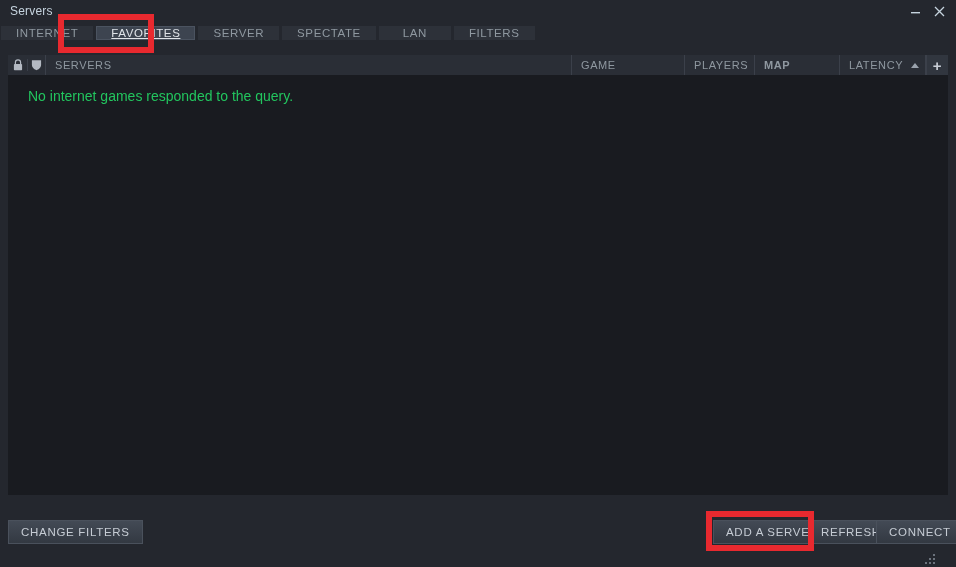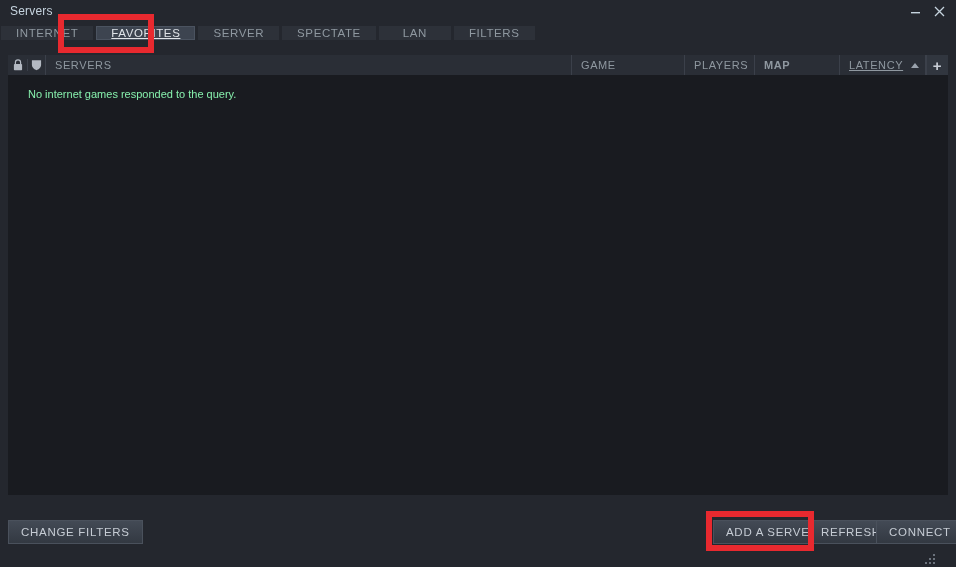--- a/index.html
+++ b/index.html
@@ -134,21 +134,20 @@
   }
   .hdr-icon.sep { border-left: 1px solid #3b404a; }
   .col-servers { width: 526px; }
   .col-game { width: 113px; text-align: right; }
   .col-players { width: 70px; }
   .col-map { width: 85px; font-weight: bold; }
   .col-latency {
     width: 86px;
     justify-content: flex-start;
     gap: 6px;
-    text-decoration: underline;
   }
   .sort-arrow {
     display: inline-block;
     width: 0; height: 0;
     border-left: 4px solid transparent;
     border-right: 4px solid transparent;
     border-bottom: 5px solid #9aa2ac;
     margin-left: 2px;
   }
   .col-add {
@@ -162,22 +161,22 @@
     font-size: 15px;
     font-weight: bold;
   }
 
   .list-body {
     flex: 1;
     background: #191b20;
     padding: 12px 0 0 20px;
   }
   .empty-msg {
-    font-size: 11px;
-    color: #86efac;
+    font-size: 14px;
+    color: #22c55e;
   }
 
   
   .bottombar {
     position: absolute;
     left: 0;
     top: 503px;
     width: 939px;
     height: 64px;
     background: #24272e;

